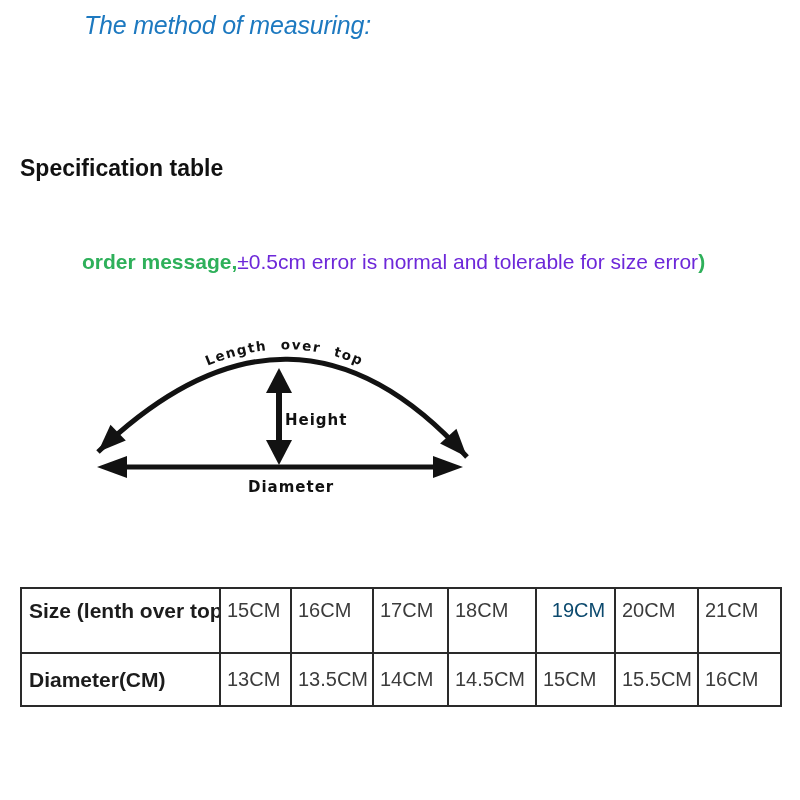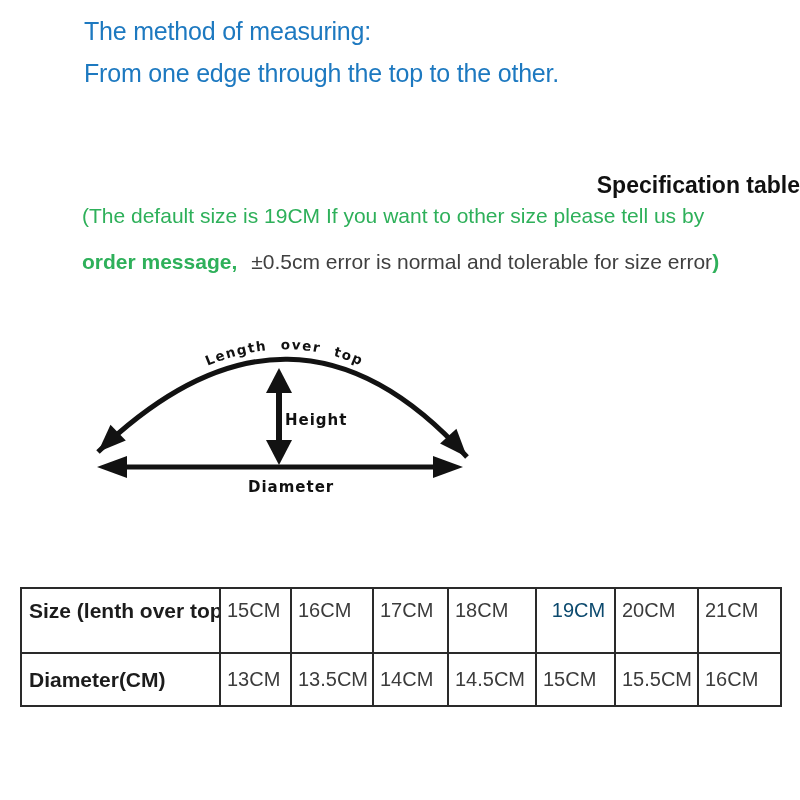--- a/index.html
+++ b/index.html
@@ -18,45 +18,44 @@
     font-family: "Liberation Sans", sans-serif;
   }
   .blue-line {
     position: absolute;
     left: 84px;
     font-size: 25px;
     letter-spacing: -0.2px;
     color: var(--c-blue, #1d79c0);
     white-space: nowrap;
   }
-  .line1 { top: 17px; }
+  .line1 { top: 11px; font-style: italic; }
   .line2 { top: 59px; }
   .spec-title {
     position: absolute;
     top: 155px;
     left: 0;
     width: 800px;
-    text-align: right;
+    text-align: left;
     text-indent: 20px;
     font-size: 23px;
     font-weight: bold;
     color: #111111;
-    margin-top: 17px;
   }
   .note {
     position: absolute;
     left: 82px;
     font-size: 21px;
     color: var(--c-green, #2eb05a);
     white-space: nowrap;
   }
   .note1 { top: 204px; }
   .note2 { top: 250px; }
   .note .green { color: var(--c-green, #2eb05a); font-weight: bold; }
-  .note .black { color: #404040; margin-left: 14px; }
+  .note .black { color: #6d28d9; }
   .diagram {
     position: absolute;
     left: 85px;
     top: 328px;
   }
   .diagram .stroke { stroke: #121212; fill: none; }
   .diagram .head { fill: #121212; stroke: none; }
   .arc-label {
     font-family: "DejaVu Sans", sans-serif;
     font-size: 13.5px;
@@ -102,25 +101,23 @@
   }
   .spec-table td.dim { color: #0c4a6e; text-align: center; }
 </style>
 </head>
 <body>
 
 <div class="page">
 
   <div class="blue-line line1">The method of measuring:</div>
 
-  <div class="blue-line line2">From one edge through the top to the other.</div>
 
   <div class="spec-title">Specification table</div>
 
-  <div class="note note1">(The default size is 19CM If you want to other size please tell us by</div>
 
   <div class="note note2">
     <span class="green">order message,</span><span class="black">±0.5cm error is normal and tolerable for size error</span><span class="green">)</span>
   </div>
 
   <svg class="diagram" width="395" height="175" viewBox="0 0 395 175">
 
     <path id="arcTextPath" d="M 13 114 Q 208 -74 382 119" fill="none"></path>
 
     <path class="stroke" d="M 13 124 Q 208 -64 382 129" stroke-width="5"></path>

